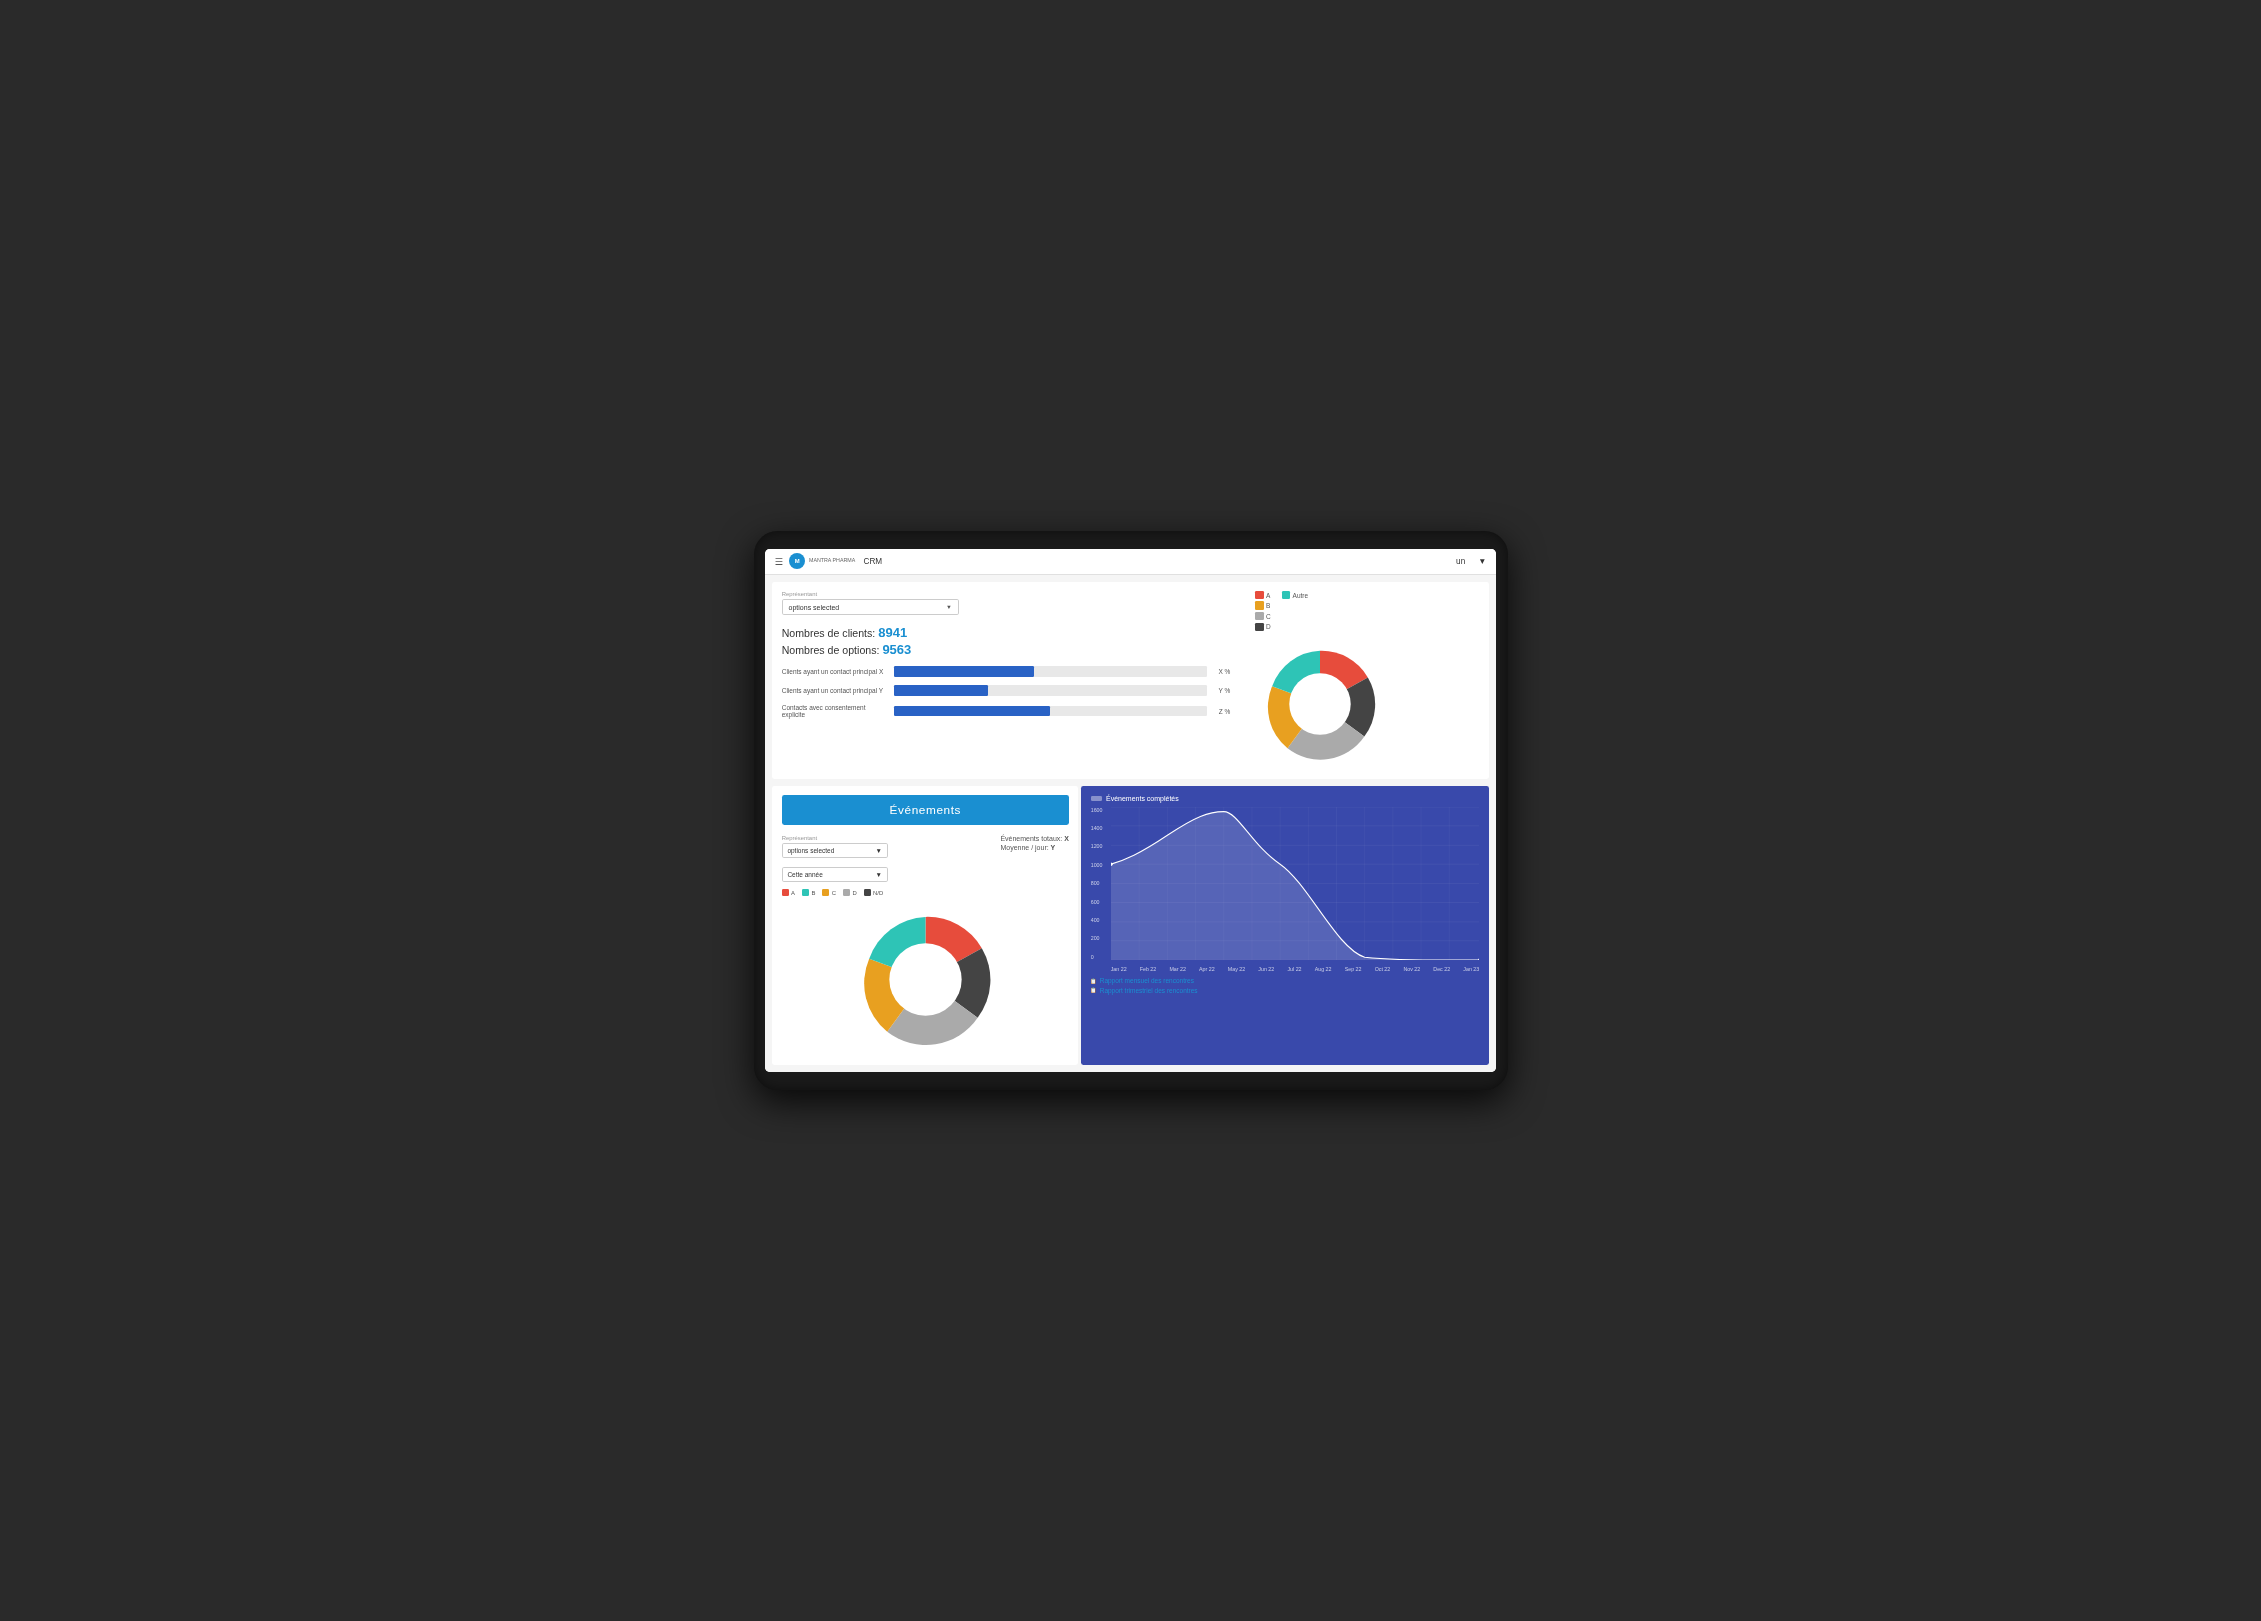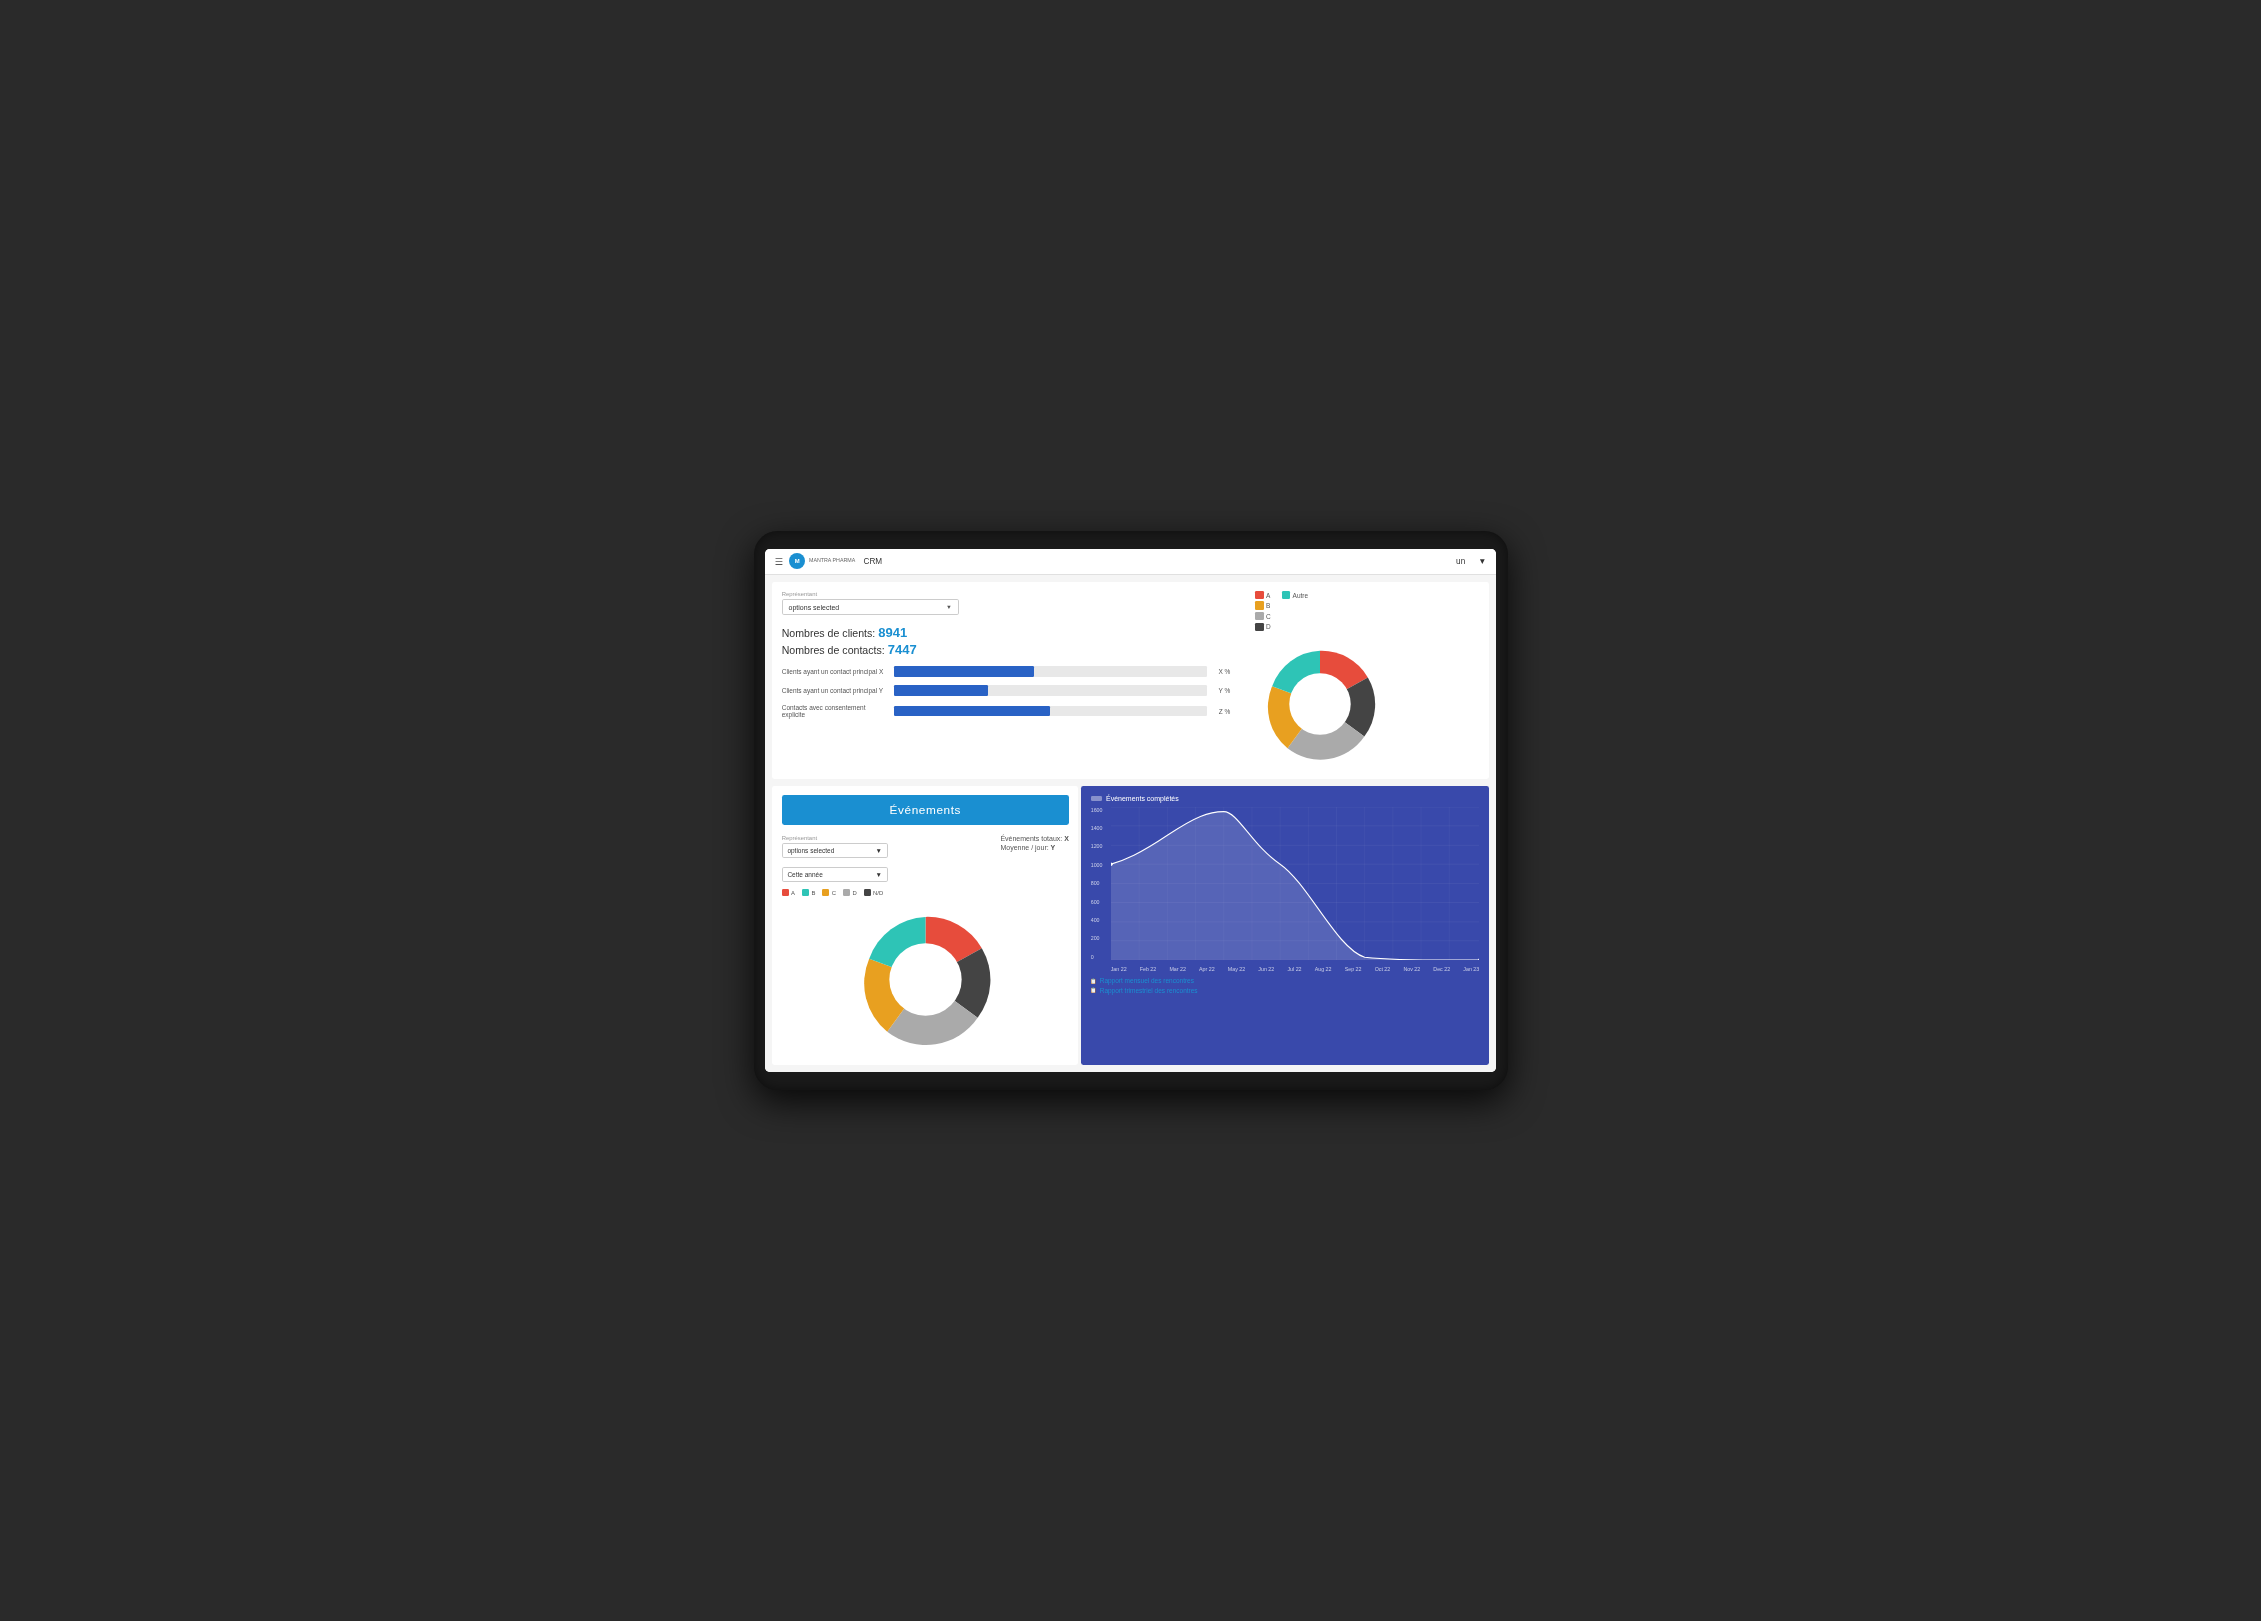--- a/index.html
+++ b/index.html
@@ -243,22 +243,22 @@
           <div class="dropdown">
             <span>options selected</span>
             <span class="dropdown-arrow">▼</span>
           </div>
           <div class="stats">
             <div class="stat-line">
               <span>Nombres de clients:</span>
               <span class="stat-number">8941</span>
             </div>
             <div class="stat-line">
-              <span>Nombres de contacts:</span>
-              <span class="stat-number">7447</span>
+              <span>Nombres de options:</span>
+              <span class="stat-number">9563</span>
             </div>
           </div>
           <div class="progress-section">
 
           <div class="progress-row">
     <div class="progress-label">Clients ayant un contact principal X</div>
     <div class="progress-bar-container">
       <div class="progress-bar-bg"></div>
       <div class="progress-bar-fill" style="width:45%;"></div>
     </div>

